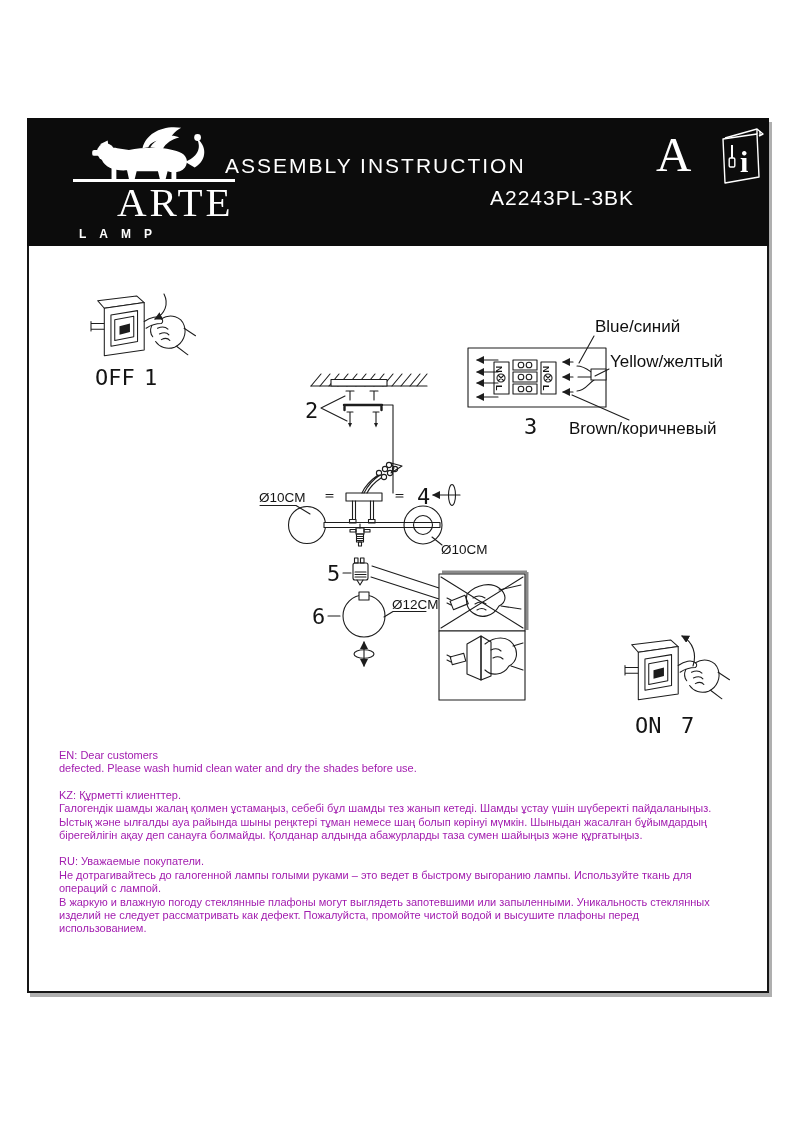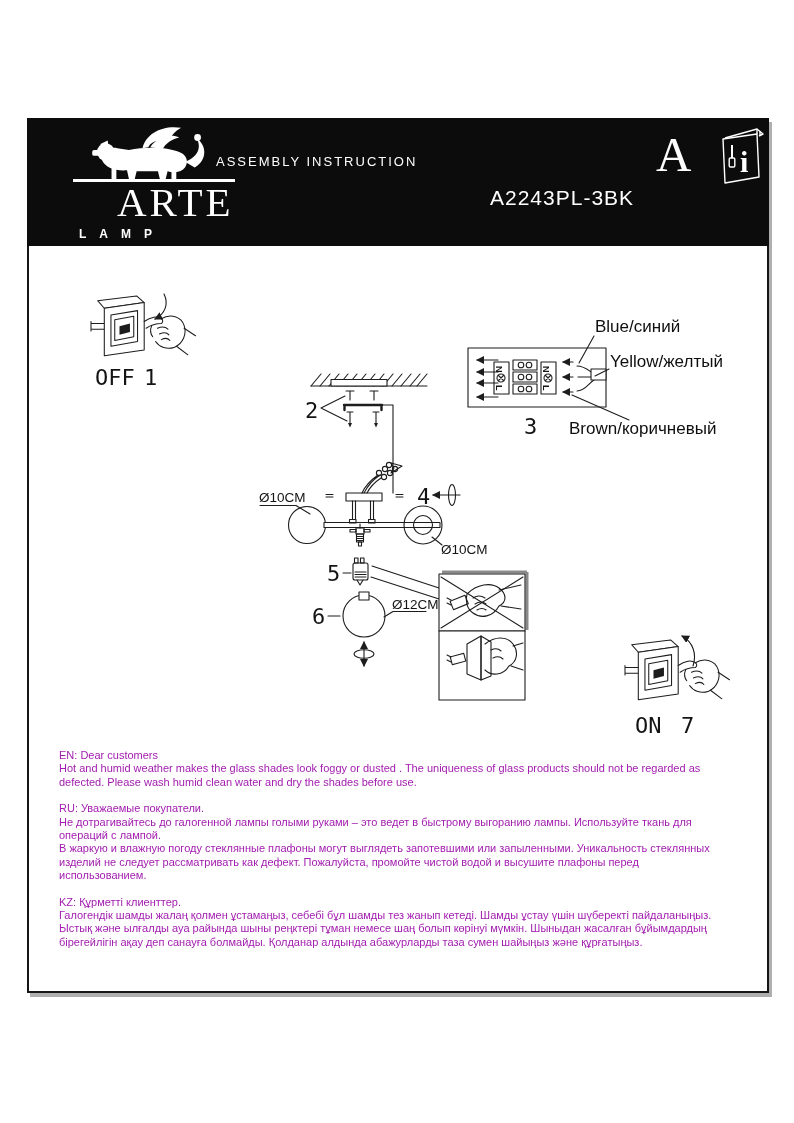--- a/index.html
+++ b/index.html
@@ -6,21 +6,21 @@
   #page{position:relative;width:794px;height:1123px;background:#fff;overflow:hidden;
         font-family:"Liberation Sans",sans-serif;color:#151515;}
   #sheet{position:absolute;left:27px;top:118px;width:742px;box-shadow:3px 4px 0 rgba(110,110,110,.55);}
   
   .hdr{position:relative;height:128px;background:#0c0c0c;color:#fff;}
   .lion-svg{position:absolute;left:50px;top:5px;}
   .brandline{position:absolute;left:46px;top:61px;width:162px;height:3px;background:#fff;}
   .brandname{position:absolute;left:48px;top:62px;font-family:"Liberation Serif",serif;
              font-size:41px;letter-spacing:3px;line-height:44px;margin-left:42px;}
   .brandsub{position:absolute;left:52px;top:109px;font-size:12px;letter-spacing:13px;font-weight:bold;}
-  .t1{position:absolute;left:189px;top:36px;font-size:13px;letter-spacing:2px;}
+  .t1{position:absolute;left:198px;top:36px;font-size:21px;letter-spacing:2px;}
   .t2{position:absolute;left:206px;top:85px;font-size:21px;letter-spacing:3px;margin-top:48px;}
   .model{position:absolute;left:463px;top:68px;font-size:21px;letter-spacing:1px;}
   .cornerA{position:absolute;left:629px;top:8px;font-family:"Liberation Serif",serif;font-size:49px;}
   .booklet-svg{position:absolute;left:688px;top:7px;}
   
   .content{position:relative;height:747px;background:#fff;border:2px solid #161616;border-top:none;
            box-sizing:border-box;}
   svg.diagram{position:absolute;left:0;top:0;}
   .ln{stroke:#1d1d1d;stroke-width:1.1;fill:none;stroke-linecap:round;stroke-linejoin:round;}
   .thick{stroke-width:2.4;}
@@ -253,33 +253,32 @@
           <use href="#switchbody" transform="translate(596,392) scale(0.95)"></use>
           <path class="ln" d="M664,420 C668,408 664,396 653,390" marker-end="url(#ah)"></path>
           <text class="stepnum" x="606" y="487">ON</text>
           <text class="stepnum" x="652" y="487">7</text>
         </g>
       </svg>
 
       <div class="notes">
         <div class="nsec">
           <div class="nline">EN: Dear customers</div>
-          <div class="nline">Hot and humid weather makes the glass shades look foggy or dusted . The uniqueness of glass products should not be regarded as</div>
           <div class="nline">defected.  Please wash humid clean water and dry the shades before use.</div>
+        </div>
+        <div class="nsec">
+          <div class="nline">KZ: Құрметті клиенттер.</div>
+          <div class="nline">Галогендік шамды жалаң қолмен ұстамаңыз, себебі бұл шамды тез жанып кетеді. Шамды ұстау үшін шүберекті пайдаланыңыз.</div>
+          <div class="nline">Ыстық және ылғалды ауа райында шыны реңктері тұман немесе шаң болып көрінуі мүмкін. Шыныдан жасалған бұйымдардың</div>
+          <div class="nline">бірегейлігін ақау деп санауға болмайды. Қолданар алдында абажурларды таза сумен шайыңыз және құрғатыңыз.</div>
         </div>
         <div class="nsec">
           <div class="nline">RU: Уважаемые покупатели.</div>
           <div class="nline">Не дотрагивайтесь до галогенной лампы голыми руками – это ведет в быстрому выгоранию лампы. Используйте ткань для</div>
           <div class="nline">операций с лампой.</div>
           <div class="nline">В жаркую и влажную погоду стеклянные плафоны могут выглядеть запотевшими или запыленными. Уникальность стеклянных</div>
           <div class="nline">изделий не следует рассматривать как дефект. Пожалуйста, промойте чистой водой и высушите плафоны перед</div>
           <div class="nline">использованием.</div>
         </div>
-        <div class="nsec">
-          <div class="nline">KZ: Құрметті клиенттер.</div>
-          <div class="nline">Галогендік шамды жалаң қолмен ұстамаңыз, себебі бұл шамды тез жанып кетеді. Шамды ұстау үшін шүберекті пайдаланыңыз.</div>
-          <div class="nline">Ыстық және ылғалды ауа райында шыны реңктері тұман немесе шаң болып көрінуі мүмкін. Шыныдан жасалған бұйымдардың</div>
-          <div class="nline">бірегейлігін ақау деп санауға болмайды. Қолданар алдында абажурларды таза сумен шайыңыз және құрғатыңыз.</div>
-        </div>
       </div>
     </div>
   </div>
 </div>
 
 </body></html>

